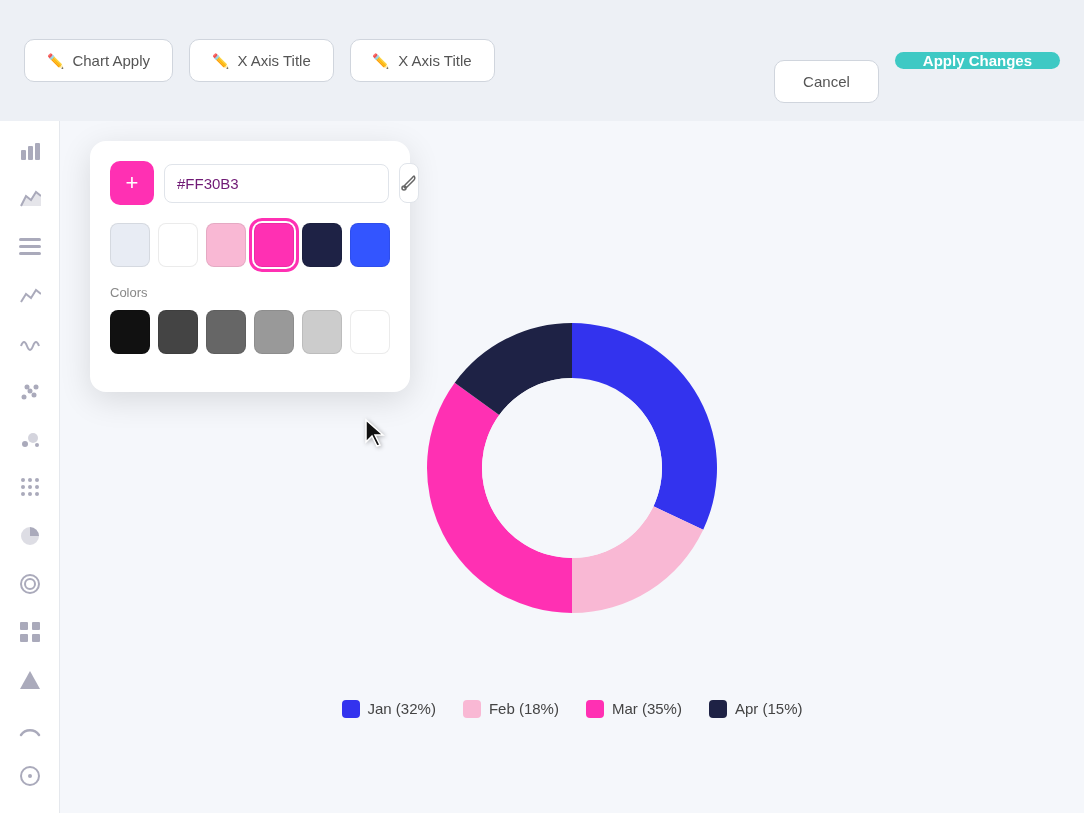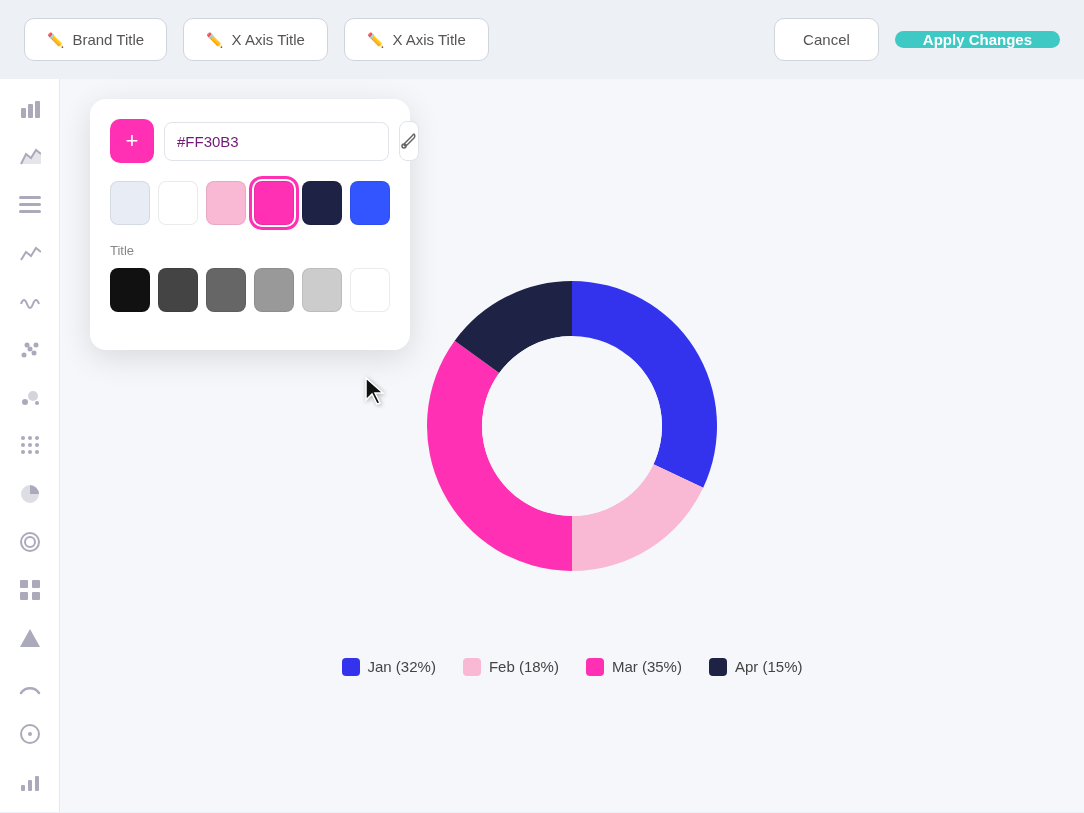--- a/index.html
+++ b/index.html
@@ -39,20 +39,21 @@
       gap: 8px;
       padding: 12px 28px;
       border-radius: 10px;
       border: 1.5px solid #d0d5dd;
       background: #fff;
       color: #555;
       font-size: 15px;
       cursor: pointer;
       font-family: inherit;
       margin-left: auto;
+      margin-top: 42px;
     }
     .top-btn-apply {
       display: flex;
       align-items: center;
       gap: 8px;
       padding: 0 28px;
       border-radius: 10px;
       border: none;
       background: #3ec9c4;
       color: #fff;
@@ -237,21 +238,21 @@
       height: 36px;
       filter: drop-shadow(1px 1px 2px rgba(0,0,0,0.3));
     }
   </style>
 </head>
 <body>
 
 <div class="top-bar">
   <button class="top-btn">
     <span class="pencil-icon">✏️</span>
-    <span>Brand Title</span>
+    <span>Chart Apply</span>
   </button>
   <button class="top-btn">
     <span class="pencil-icon">✏️</span>
     <span>X Axis Title</span>
   </button>
   <button class="top-btn">
     <span class="pencil-icon">✏️</span>
     <span>X Axis Title</span>
   </button>
   <button class="top-btn-cancel">
@@ -387,21 +388,21 @@
 
       <div class="color-swatches-row">
         <div class="swatch" style="background:#e8ecf4;"></div>
         <div class="swatch" style="background:#ffffff;"></div>
         <div class="swatch" style="background:#f9b8d4;"></div>
         <div class="swatch selected-swatch" style="background:#ff30b3;"></div>
         <div class="swatch" style="background:#1e2245;"></div>
         <div class="swatch" style="background:#3355ff;"></div>
       </div>
 
-      <div class="section-label">Title</div>
+      <div class="section-label">Colors</div>
       <div class="color-swatches-row">
         <div class="swatch" style="background:#111111;"></div>
         <div class="swatch" style="background:#444444;"></div>
         <div class="swatch" style="background:#666666;"></div>
         <div class="swatch" style="background:#999999;"></div>
         <div class="swatch" style="background:#cccccc;"></div>
         <div class="swatch" style="background:#ffffff;"></div>
       </div>
     </div>
 

